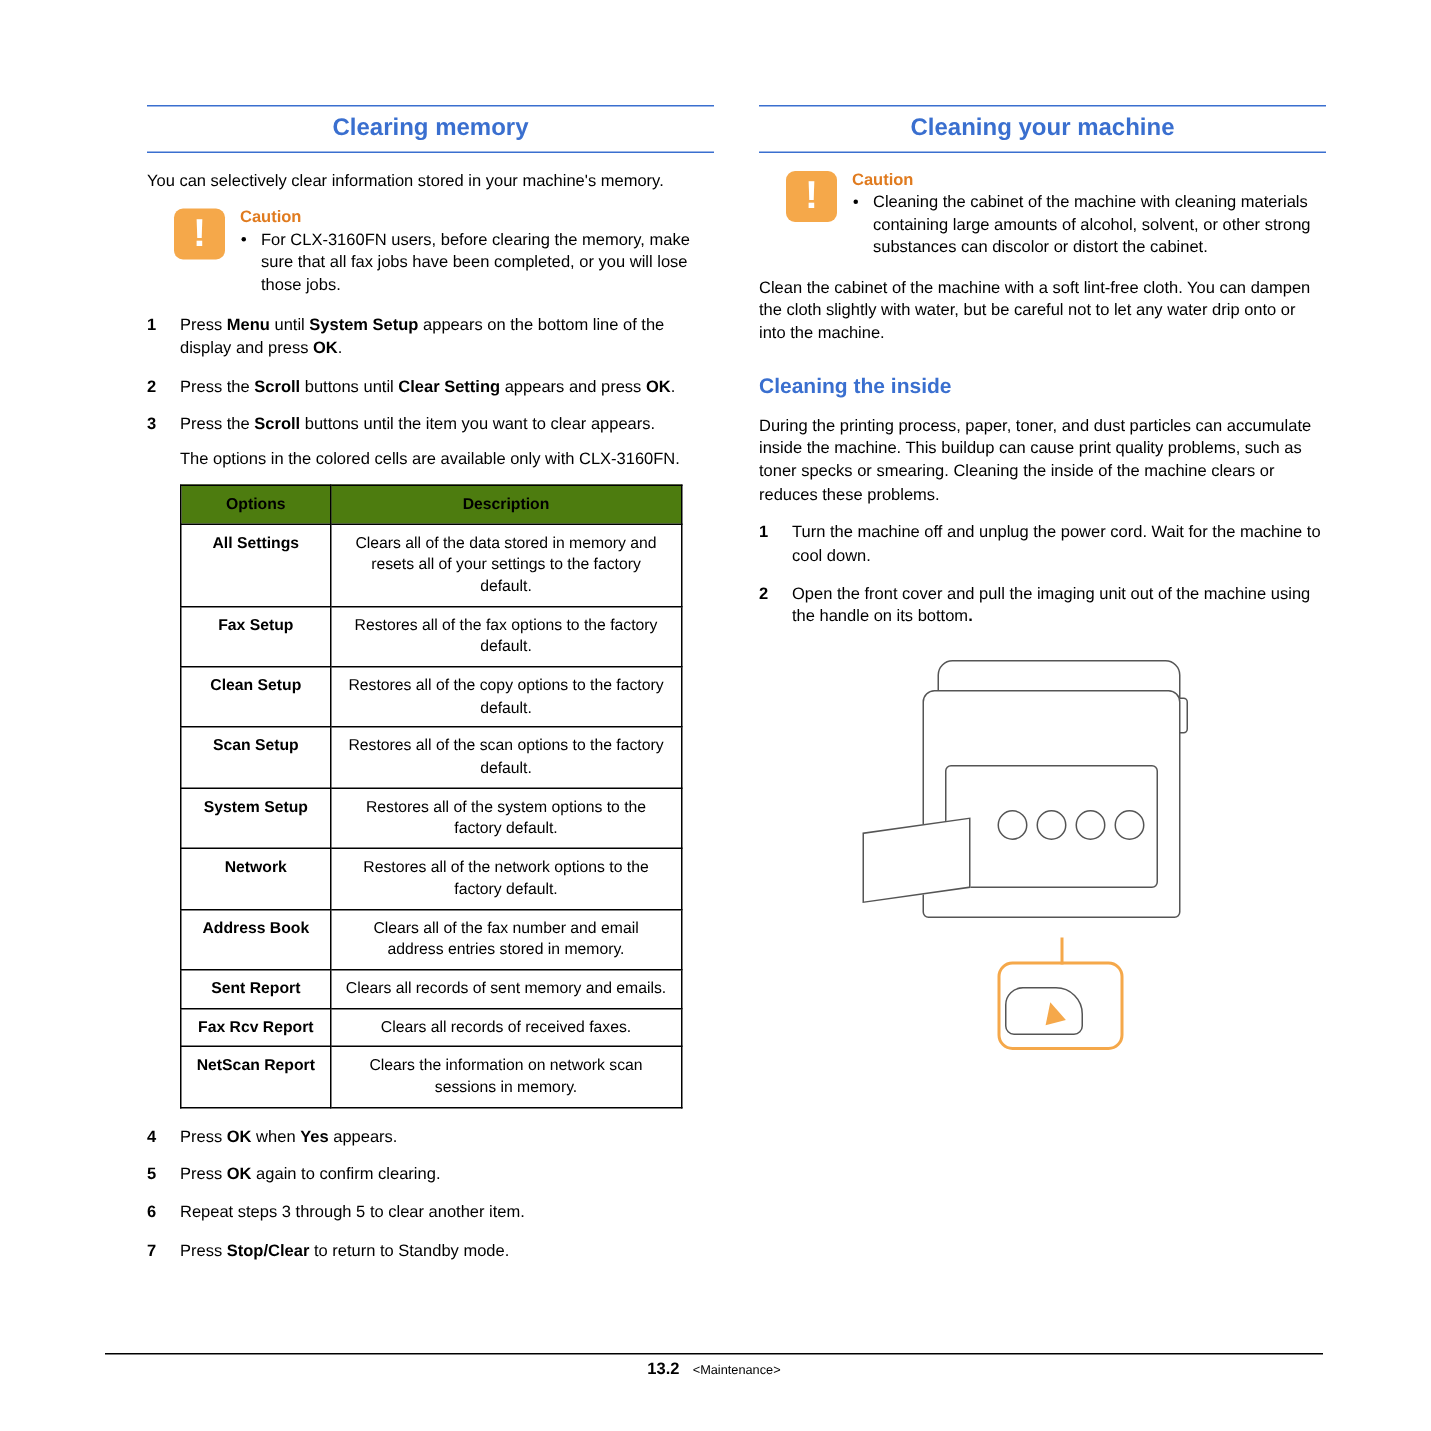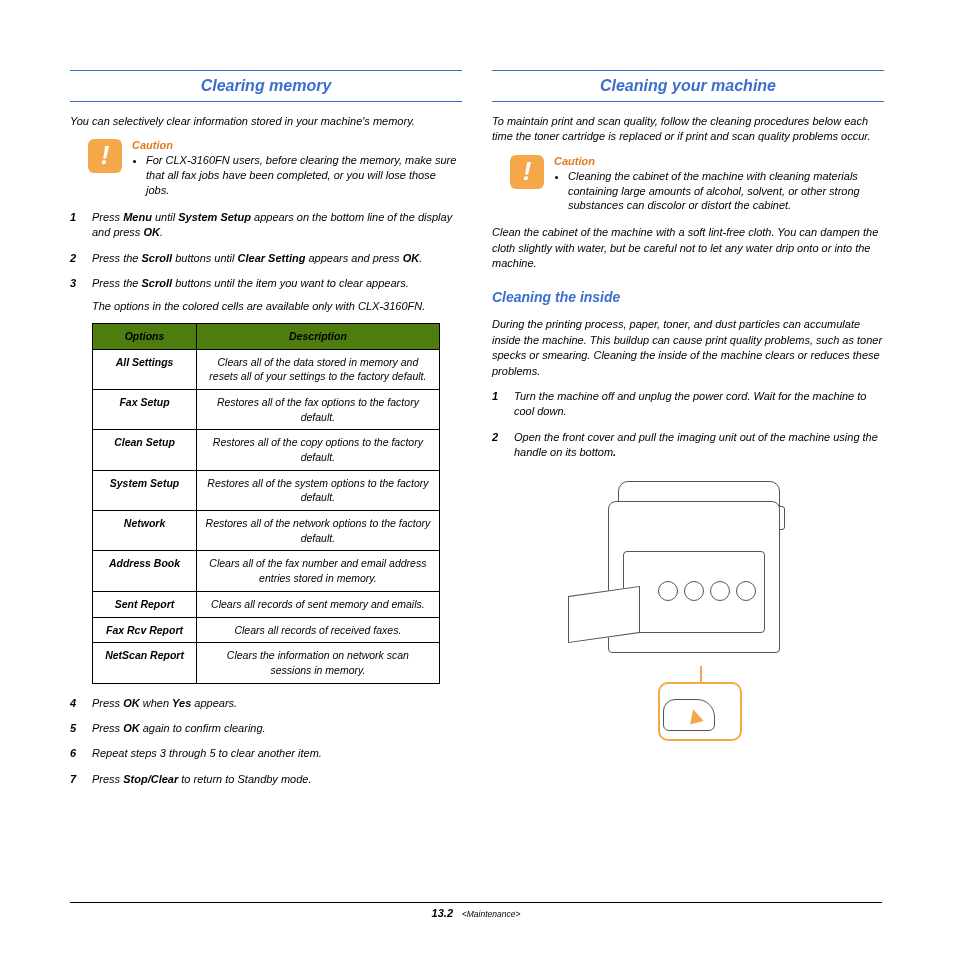--- a/index.html
+++ b/index.html
@@ -8,22 +8,21 @@
     color: #000;
     margin: 0;
     padding: 0;
     background: #fff;
   }
   .page {
     width: 954px;
     height: 954px;
     position: relative;
     box-sizing: border-box;
-    padding: 70px 70px 0 70px;
-    font-style: italic;
+    padding: 70px 70px 0 98px;
   }
   .columns {
     display: flex;
     gap: 30px;
   }
   .col {
     flex: 1;
     min-width: 0;
   }
   .section-title {
@@ -305,20 +304,24 @@
                 </tr>
               <tr>
                   <td class="optname">Fax Setup</td>
                   <td>Restores all of the fax options to the factory default.</td>
                 </tr>
               <tr>
                   <td class="optname">Clean Setup</td>
                   <td>Restores all of the copy options to the factory default.</td>
                 </tr>
               <tr>
+                  <td class="optname">Scan Setup</td>
+                  <td>Restores all of the scan options to the factory default.</td>
+                </tr>
+              <tr>
                   <td class="optname">System Setup</td>
                   <td>Restores all of the system options to the factory default.</td>
                 </tr>
               <tr>
                   <td class="optname">Network</td>
                   <td>Restores all of the network options to the factory default.</td>
                 </tr>
               <tr>
                   <td class="optname">Address Book</td>
                   <td>Clears all of the fax number and email address entries stored in memory.</td>
@@ -347,21 +350,20 @@
         <li>Repeat steps 3 through 5 to clear another item.</li>
         <li>
           <span>Press </span><b>Stop/Clear</b><span> to return to Standby mode.</span>
         </li>
       </ol>
     </div>
 
     <div class="col">
       <div class="section-title">Cleaning your machine</div>
 
-      <p>To maintain print and scan quality, follow the cleaning procedures below each time the toner cartridge is replaced or if print and scan quality problems occur.</p>
 
       <div class="caution-box">
         <div class="caution-icon"></div>
         <div class="caution-text">
           <div class="caution-label">Caution</div>
           <ul>
               <li>Cleaning the cabinet of the machine with cleaning materials containing large amounts of alcohol, solvent, or other strong substances can discolor or distort the cabinet.</li>
             </ul>
         </div>
       </div>

